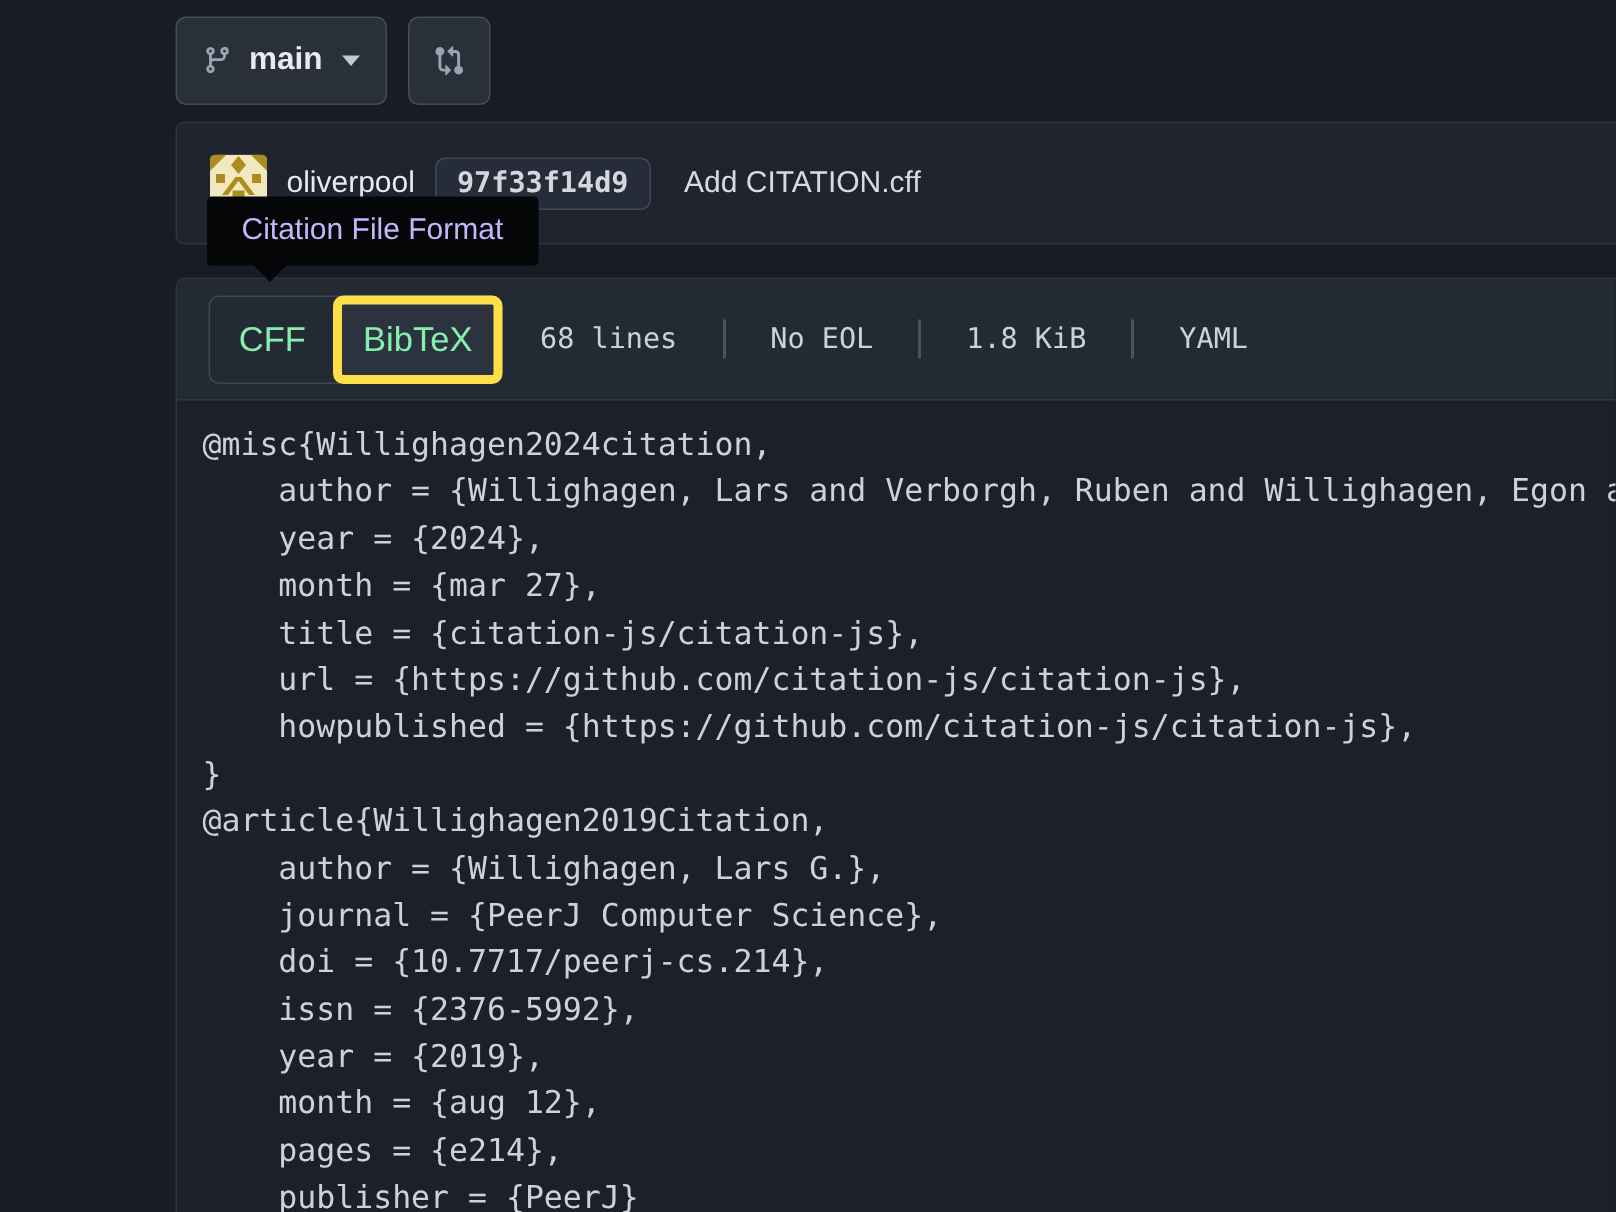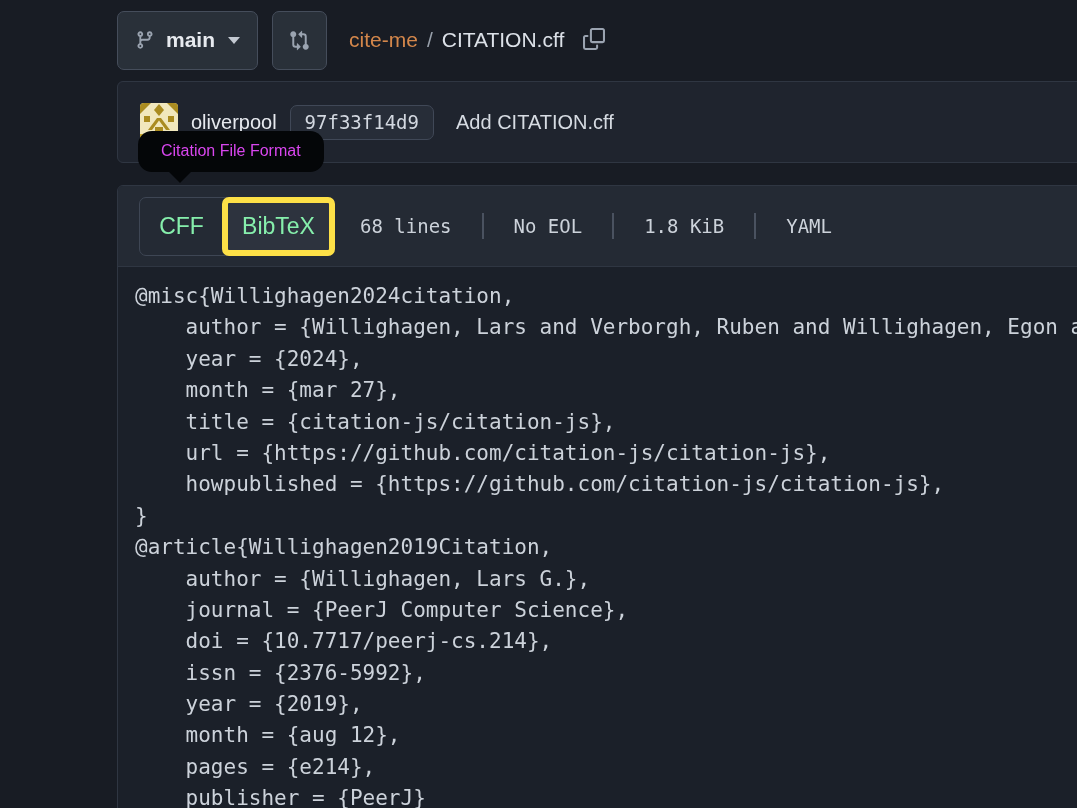--- a/index.html
+++ b/index.html
@@ -52,29 +52,29 @@
     width: 38px; height: 38px; border-radius: 4px; overflow: hidden;
     flex: 0 0 auto; cursor: pointer;
   }
   .committer {
     margin-left: 13px; font-size: 20px; font-weight: normal; color: #e7eaef;
     cursor: pointer;
   }
   .sha-badge {
     margin-left: 13px; font-size: 19px; color: #d3d8e0;
     background: #272d38; border: 1px solid #404857; border-radius: 7px;
-    padding: 5px 14px 6px; cursor: pointer;
+    padding: 5px 14px 6px; cursor: pointer; font-weight: bold;
   }
   .commit-msg { margin-left: 22px; font-size: 20px; color: #d6dbe2; }
 
   
   .tooltip {
     position: absolute; left: 138px; top: 131px; z-index: 20;
-    background: #040608; color: #d946ef; font-size: 16px;
-    padding: 11px 23px 12px; border-radius: 14px; white-space: nowrap;
+    background: #040608; color: #c4b5fd; font-size: 20px;
+    padding: 11px 23px 12px; border-radius: 3px; white-space: nowrap;
   }
   .tooltip .arrow {
     position: absolute; left: 30px; bottom: -11px;
     width: 0; height: 0;
     border-left: 12px solid transparent; border-right: 12px solid transparent;
     border-top: 12px solid #040608;
   }
 
   
   .file-box {
@@ -130,33 +130,20 @@
   </div>
 
   <div class="btn compare-btn">
     <span class="icon">
       <svg width="21" height="21" viewBox="0 0 16 16" fill="#9aa3b0">
         <path d="M9.573.677A.25.25 0 0 1 10 .854V2.5h1A2.5 2.5 0 0 1 13.5 5v5.628a2.251 2.251 0 1 1-1.5 0V5a1 1 0 0 0-1-1h-1v1.646a.25.25 0 0 1-.427.177L7.177 3.427a.25.25 0 0 1 0-.354ZM6.427 15.323a.25.25 0 0 1-.427-.177V13.5H5A2.5 2.5 0 0 1 2.5 11V5.372a2.25 2.25 0 1 1 1.5 0V11a1 1 0 0 0 1 1h1v-1.646a.25.25 0 0 1 .427-.177l2.396 2.396a.25.25 0 0 1 0 .354Z"></path>
       </svg>
     </span>
   </div>
 
-  <div class="breadcrumb">
-    <a class="repo">cite-me</a>
-    <span class="sep">/</span>
-    <span class="file">CITATION.cff</span>
-    <button class="copy-btn">
-      <span class="icon">
-        <svg width="22" height="22" viewBox="0 0 16 16" fill="#9aa3b0">
-          <path d="M0 6.75C0 5.784.784 5 1.75 5h1.5a.75.75 0 0 1 0 1.5h-1.5a.25.25 0 0 0-.25.25v7.5c0 .138.112.25.25.25h7.5a.25.25 0 0 0 .25-.25v-1.5a.75.75 0 0 1 1.5 0v1.5A1.75 1.75 0 0 1 9.25 16h-7.5A1.75 1.75 0 0 1 0 14.25Z"></path>
-          <path d="M5 1.75C5 .784 5.784 0 6.75 0h7.5C15.216 0 16 .784 16 1.75v7.5A1.75 1.75 0 0 1 14.25 11h-7.5A1.75 1.75 0 0 1 5 9.25Zm1.75-.25a.25.25 0 0 0-.25.25v7.5c0 .138.112.25.25.25h7.5a.25.25 0 0 0 .25-.25v-7.5a.25.25 0 0 0-.25-.25Z"></path>
-        </svg>
-      </span>
-    </button>
-  </div>
 </div>
 
 <div class="commit-box">
   <span class="avatar icon">
     <svg width="38" height="38" viewBox="0 0 38 38">
       <rect width="38" height="38" fill="#f1e8bd"></rect>
       <g fill="#aa8c20">
         <polygon points="0,0 11,0 0,11"></polygon>
         <polygon points="38,0 27,0 38,11"></polygon>
         <polygon points="19,1 24,7 19,13 14,7"></polygon>

